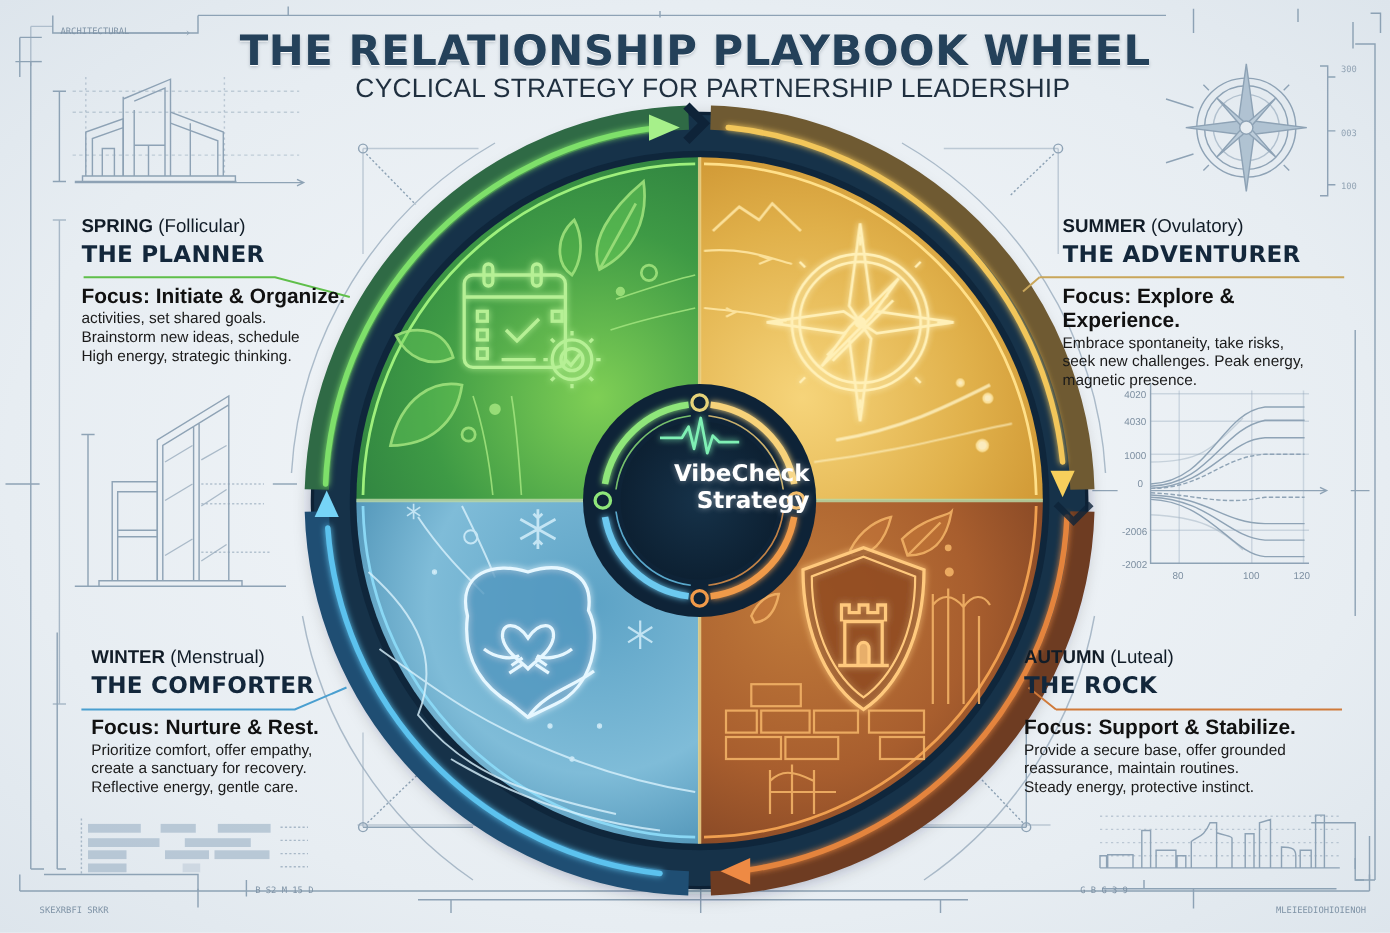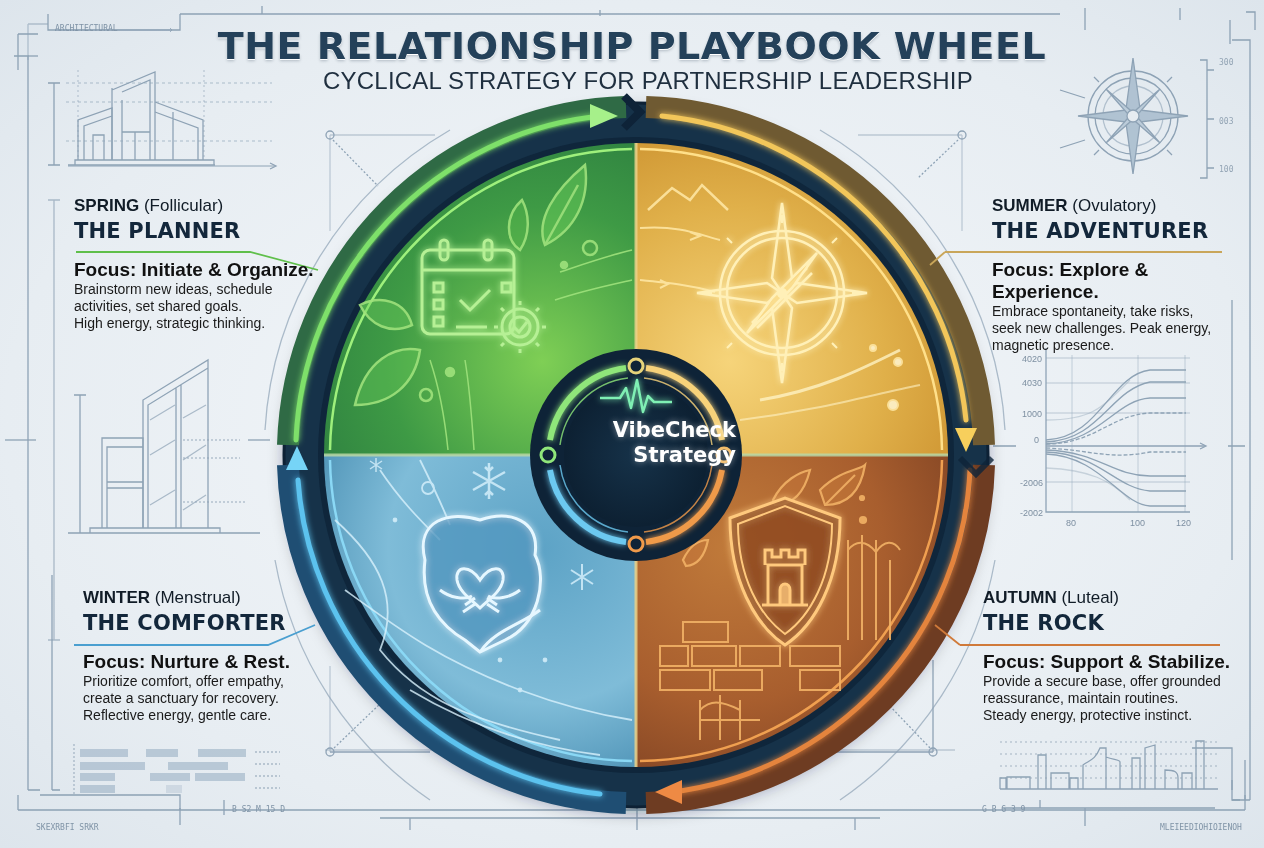--- a/index.html
+++ b/index.html
@@ -421,27 +421,27 @@
 </div>
 
 <div class="panel" style="left:74px; top:196px;">
   <div class="season">
     <b>SPRING</b>
     <span>(Follicular)</span>
   </div>
   <div class="role">THE PLANNER</div>
   <div class="focus">Focus: Initiate &amp; Organize.</div>
   <div class="desc">
+    <span>activities, set shared goals.</span>
     <span>Brainstorm new ideas, schedule</span>
-    <span>activities, set shared goals.</span>
     <span>High energy, strategic thinking.</span>
   </div>
 </div>
 
-<div class="panel" style="left:992px; top:196px;">
+<div class="panel" style="left:966px; top:196px;">
   <div class="season">
     <b>SUMMER</b>
     <span>(Ovulatory)</span>
   </div>
   <div class="role">THE ADVENTURER</div>
   <div class="focus">Focus: Explore &amp; Experience.</div>
   <div class="desc">
     <span>Embrace spontaneity, take risks,</span>
     <span>seek new challenges. Peak energy,</span>
     <span>magnetic presence.</span>
@@ -455,21 +455,21 @@
   </div>
   <div class="role">THE COMFORTER</div>
   <div class="focus">Focus: Nurture &amp; Rest.</div>
   <div class="desc">
     <span>Prioritize comfort, offer empathy,</span>
     <span>create a sanctuary for recovery.</span>
     <span>Reflective energy, gentle care.</span>
   </div>
 </div>
 
-<div class="panel" style="left:983px; top:588px;">
+<div class="panel" style="left:931px; top:588px;">
   <div class="season">
     <b>AUTUMN</b>
     <span>(Luteal)</span>
   </div>
   <div class="role">THE ROCK</div>
   <div class="focus">Focus: Support &amp; Stabilize.</div>
   <div class="desc">
     <span>Provide a secure base, offer grounded</span>
     <span>reassurance, maintain routines.</span>
     <span>Steady energy, protective instinct.</span>

